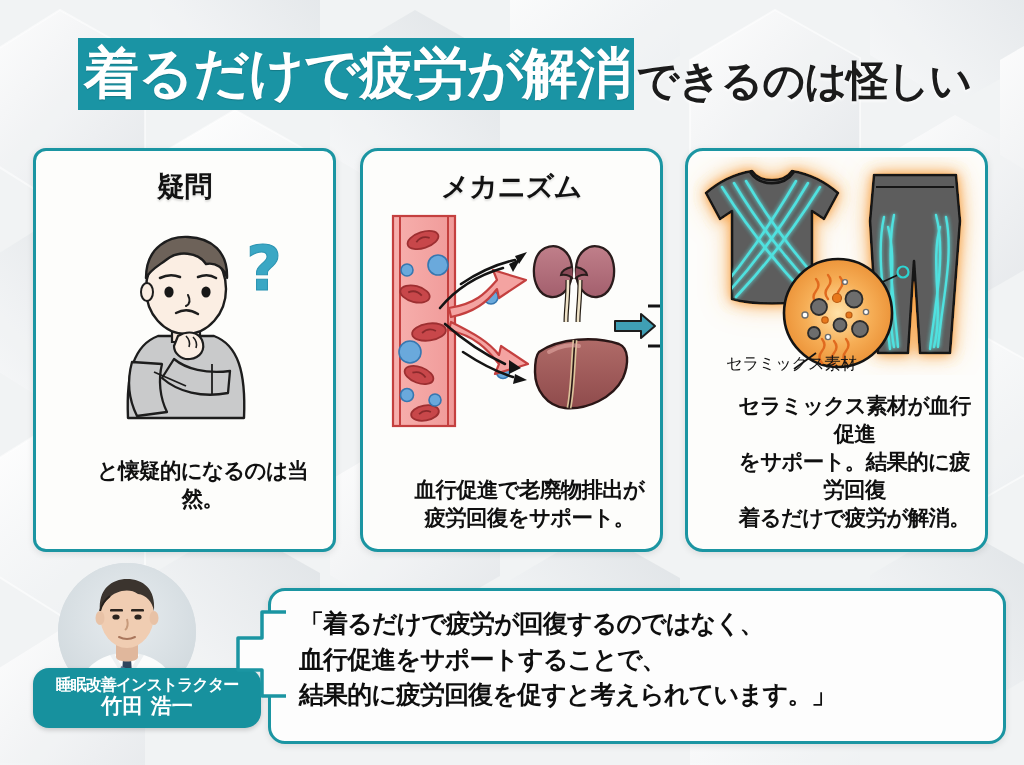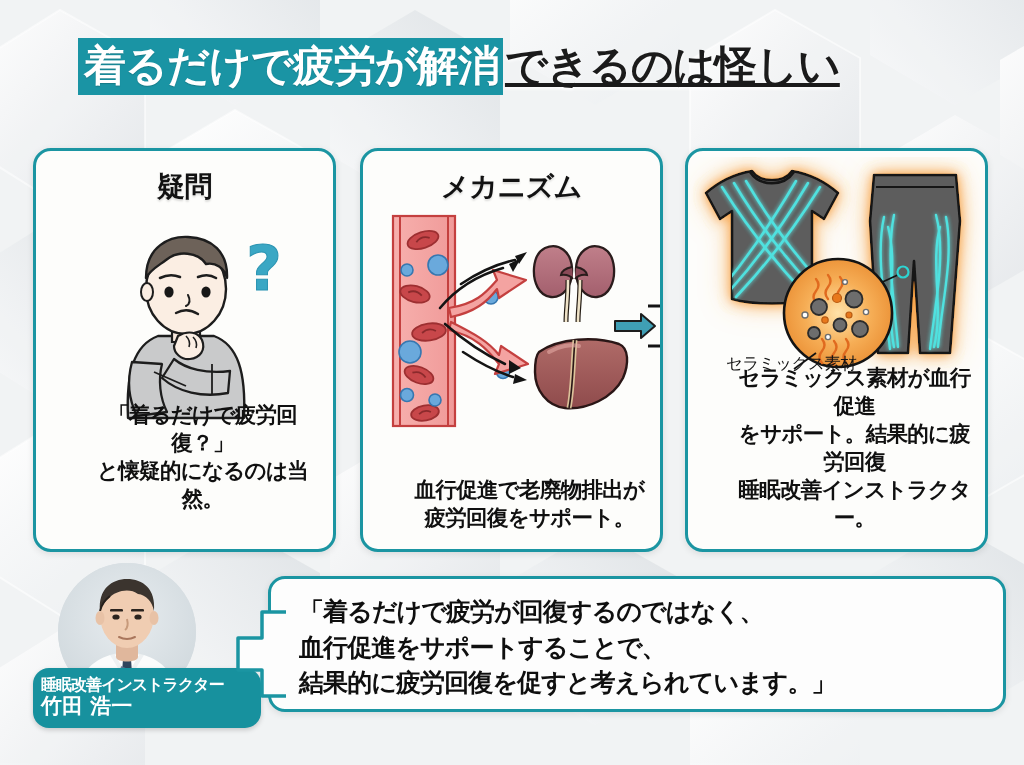--- a/index.html
+++ b/index.html
@@ -27,51 +27,50 @@
     position: absolute;
     left: 78px;
     top: 38px;
     display: flex;
     align-items: flex-end;
     z-index: 5;
   }
   .title-hl {
     background: #1a94a4;
     color: #ffffff;
-    font-size: 42px;
+    font-size: 55px;
     font-weight: bold;
     letter-spacing: -1px;
     line-height: 1.17;
     padding: 3px 4px 5px 6px;
     text-shadow: 0 1px 1px rgba(0,0,0,.18);
   }
   .title-plain {
     color: #1b1b1b;
     font-size: 42px;
     font-weight: bold;
     letter-spacing: -1px;
     line-height: 1.17;
     padding: 3px 0 5px 2px;
     text-shadow: 0 2px 3px rgba(255,255,255,.85);
-    text-decoration: underline;
   }
 
   
   .card {
     position: absolute;
     top: 148px;
     width: 303px;
     height: 404px;
     background: #fdfdfb;
     border: 3px solid #1b95a2;
     border-radius: 18px;
     box-shadow: 0 2px 7px rgba(0,0,0,.10);
     overflow: hidden;
   }
-  #card-0 { left: 33px; }
+  #card-0 { left: 33px; border-radius: 13px; }
   #card-1 { left: 360px; }
   #card-2 { left: 685px; }
 
   .card-title {
     text-align: center;
     font-size: 28px;
     font-weight: bold;
     color: #121212;
     margin-top: 17px;
     letter-spacing: -0.5px;
@@ -124,35 +123,35 @@
     background: #d9dfe3;
   }
   #expert-badge {
     position: absolute;
     left: 33px;
     top: 668px;
     width: 228px;
     padding: 7px 8px 9px;
     background: #17919e;
     border-radius: 16px;
-    text-align: left;
+    text-align: center;
     color: #ffffff;
     box-shadow: 0 2px 5px rgba(0,0,0,.18);
     z-index: 4;
   }
   #expert-badge .role  { font-size: 16px; font-weight: bold; letter-spacing: -1px; line-height: 1.2; }
   #expert-badge .pname { font-size: 21px; font-weight: bold; letter-spacing: 0px; line-height: 1.18; }
 
   
   #quote-bubble {
     position: absolute;
     left: 268px;
-    top: 576px;
+    top: 588px;
     width: 738px;
-    height: 136px;
+    height: 156px;
     background: #fdfdfd;
     border: 3.5px solid #1b95a2;
     border-radius: 17px;
     box-shadow: 0 2px 7px rgba(0,0,0,.10);
     z-index: 3;
   }
   #quote-text {
     padding: 15px 0 0 28px;
     font-size: 25px;
     font-weight: bold;
@@ -256,21 +255,20 @@
         <path d="M176 152 L176 182" stroke="#1d1d1d" stroke-width="1.8" fill="none"></path>
 
         <path d="M142 124 C152 118 162 120 166 128 C170 138 164 146 154 147
                  C145 148 138 141 138 134 Z" fill="#fbeee3" stroke="#1d1d1d" stroke-width="2.2" stroke-linejoin="round"></path>
         <path d="M150 124 q5 5 3 11" stroke="#1d1d1d" stroke-width="1.6" fill="none"></path>
         <path d="M157 125 q5 5 3 11" stroke="#1d1d1d" stroke-width="1.6" fill="none"></path>
       </svg>
     </div>
 
     <div class="card-body">
-      <div>「着るだけで疲労回復？」</div>
       <div>と懐疑的になるのは当然。</div>
     </div>
   </div>
 
   <div class="card" id="card-1">
     <div class="card-title">メカニズム</div>
 
     <div class="card-art">
       <svg viewBox="0 0 300 218" width="300" height="218">
         <defs>
@@ -464,21 +462,21 @@
           <line x1="128" y1="196" x2="106" y2="212" stroke="#141414" stroke-width="1.8"></line>
         </g>
       </svg>
 
       <div class="ceramic-label">セラミックス素材</div>
     </div>
 
     <div class="card-body">
       <div>セラミックス素材が血行促進</div>
       <div>をサポート。結果的に疲労回復</div>
-      <div>睡眠改善インストラクター。</div>
+      <div>着るだけで疲労が解消。</div>
     </div>
   </div>
 
   <div id="expert-photo">
     <svg viewBox="0 0 138 138" width="138" height="138">
       <defs>
         <radialGradient id="photobg" cx="50%" cy="40%" r="75%">
           <stop offset="0%" stop-color="#e7ecef"></stop>
             <stop offset="100%" stop-color="#ccd5da"></stop>
         </radialGradient>

